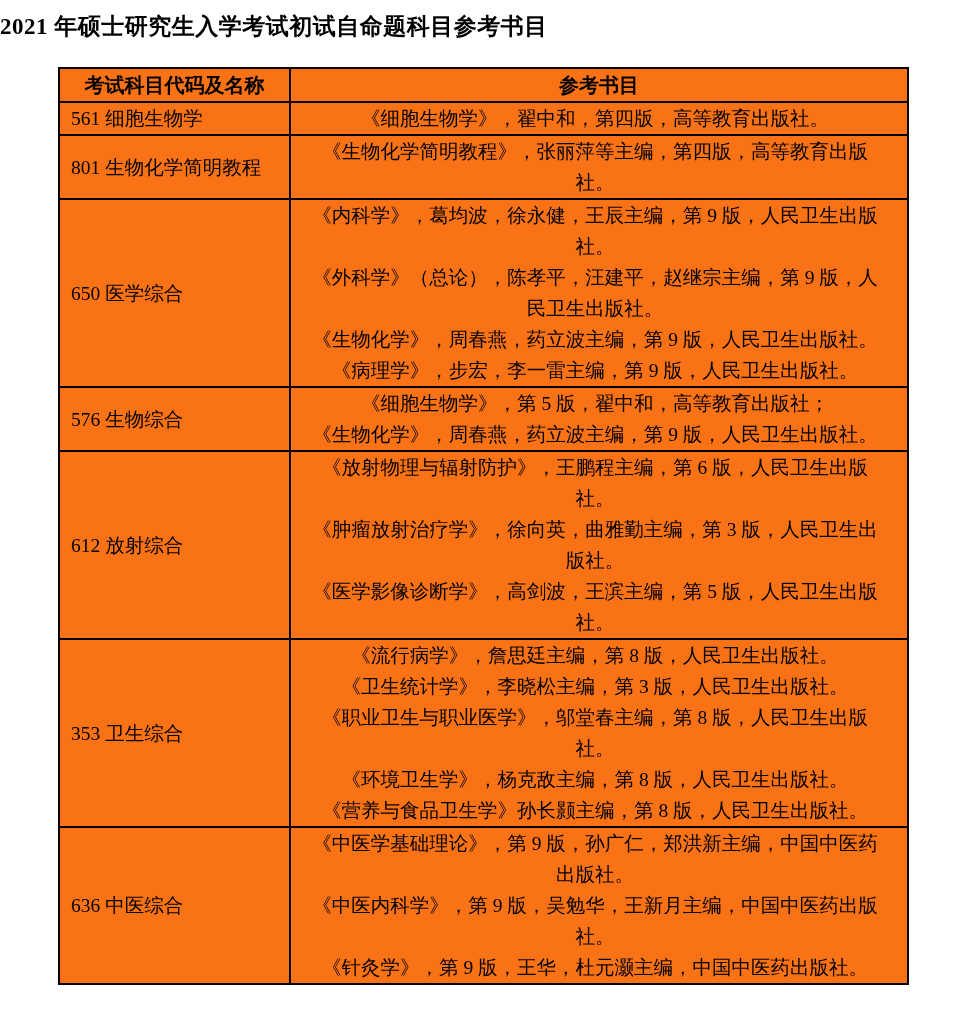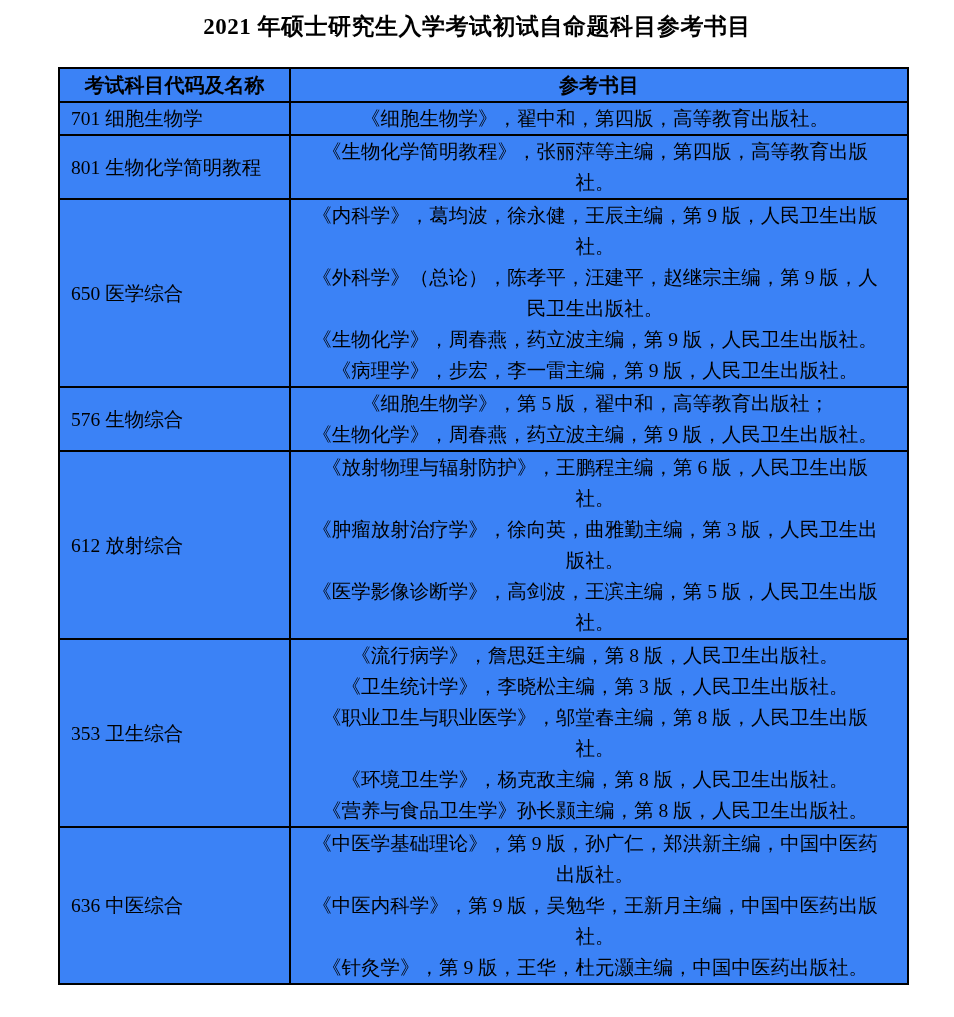--- a/index.html
+++ b/index.html
@@ -14,34 +14,33 @@
     position: relative;
     font-family: "Liberation Serif", "DejaVu Serif", serif;
     color: #000000;
   }
   .page-title {
     margin: 0;
     position: absolute;
     top: 11px;
     left: 0;
     width: 954px;
-    text-align: center;
     font-size: 23px;
     font-weight: bold;
     letter-spacing: 0.5px;
     white-space: nowrap;
   }
   table.ref-table {
     position: absolute;
     left: 58px;
     top: 67px;
     width: 849px;
     border-collapse: collapse;
     table-layout: fixed;
-    background: #3b82f6;
+    background: #f97316;
   }
   .ref-table col.col-subject { width: 231px; }
   .ref-table col.col-books   { width: 618px; }
   .ref-table th, .ref-table td {
     border: 2px solid #000000;
     vertical-align: middle;
     overflow: hidden;
   }
   .ref-table th {
     font-size: 20px;
@@ -80,21 +79,21 @@
       <col class="col-books">
     </colgroup>
     <thead>
       <tr>
         <th>考试科目代码及名称</th>
         <th>参考书目</th>
       </tr>
     </thead>
     <tbody id="table-body">
         <tr>
-          <td class="subject-cell">701 细胞生物学</td>
+          <td class="subject-cell">561 细胞生物学</td>
           <td class="books-cell">
             <p>《细胞生物学》，翟中和，第四版，高等教育出版社。</p>
           </td>
         </tr>
         <tr>
           <td class="subject-cell">801 生物化学简明教程</td>
           <td class="books-cell">
             <p>《生物化学简明教程》，张丽萍等主编，第四版，高等教育出版社。</p>
           </td>
         </tr>

